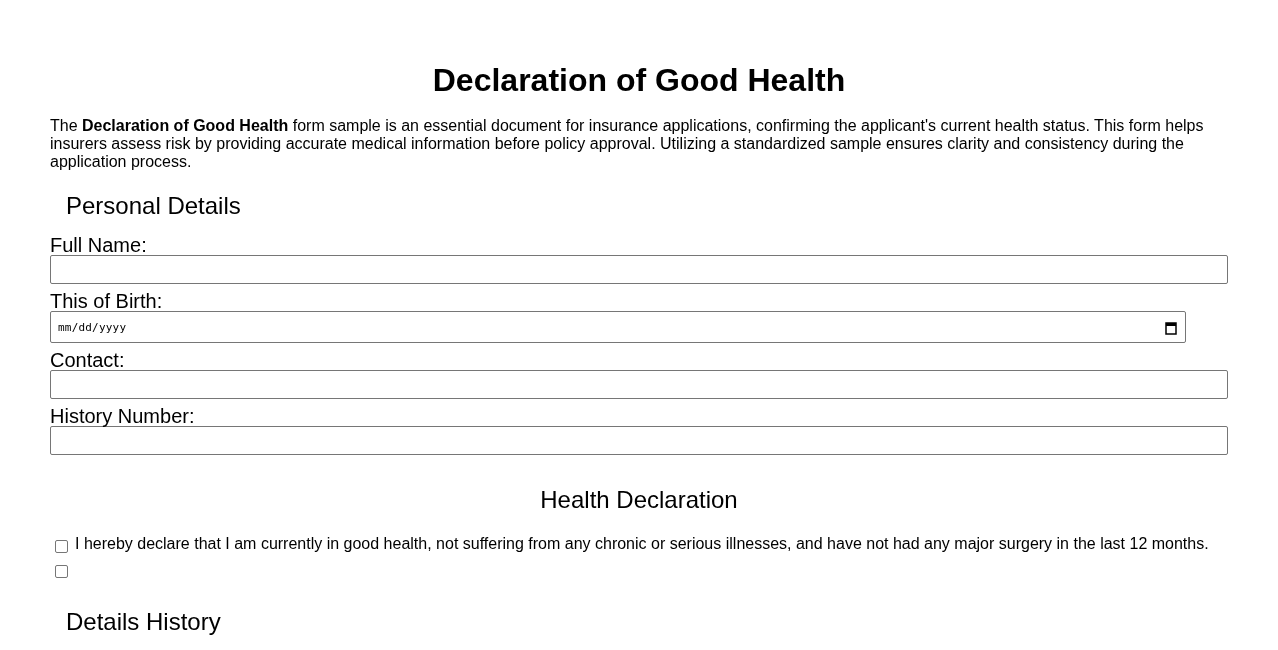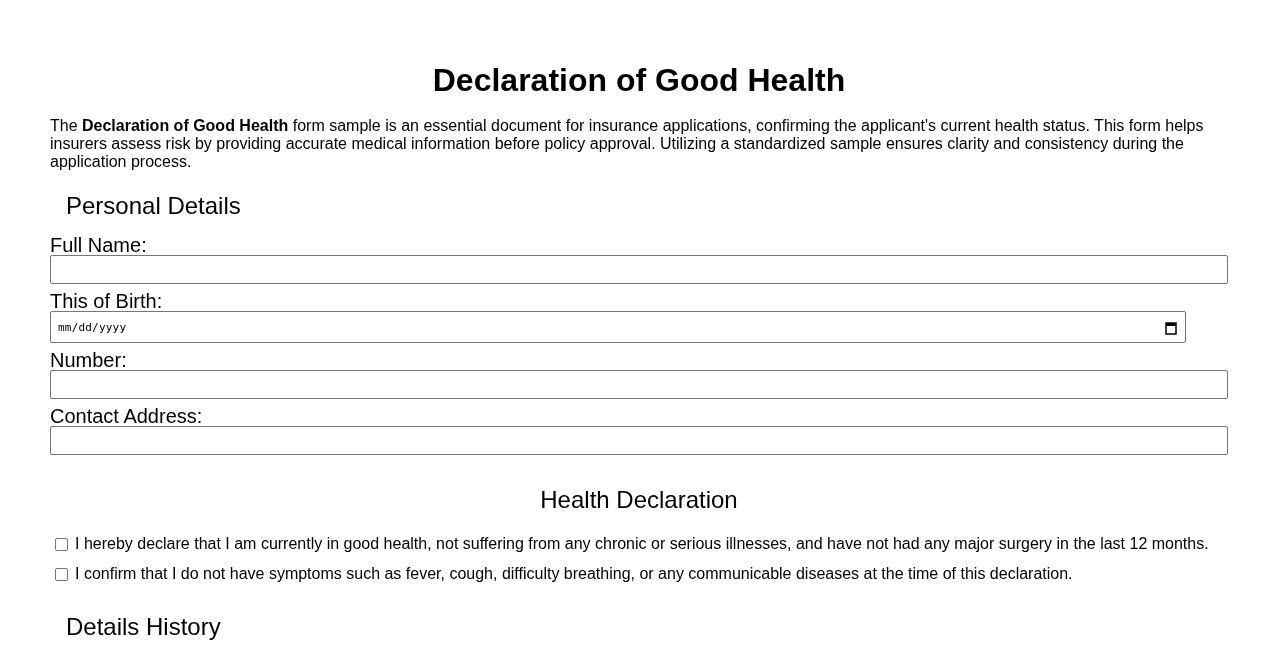--- a/index.html
+++ b/index.html
@@ -82,21 +82,21 @@
       letter-spacing: 0.2px;
     }
     .cal-icon {
       width: 12px;
       height: 13px;
       display: inline-block;
     }
     .h2-health { margin-top: 31px; text-align: center; }
     .check-row {
       display: flex;
-      align-items: center;
+      align-items: flex-end;
       font-size: 16px;
       line-height: 18px;
       margin-left: 4px;
     }
     .check-row.first { margin-top: 21px; }
     .check-row.second { margin-top: 12px; }
     .checkbox {
       width: 13px;
       height: 13px;
       box-sizing: border-box;
@@ -127,36 +127,35 @@
     <div class="date-input">
       <span class="date-placeholder">mm/dd/yyyy</span>
       <span class="cal-icon">
         <svg width="12" height="13" viewBox="0 0 12 13">
           <rect x="1" y="1" width="10" height="11" fill="none" stroke="#000" stroke-width="1.5"></rect>
           <rect x="1" y="1" width="10" height="3" fill="#000"></rect>
         </svg>
       </span>
     </div>
 
-    <label class="field-label">Number:</label>
+    <label class="field-label">Contact:</label>
     <input type="text" class="text-input" value="" style="">
 
-    <label class="field-label">Contact Address:</label>
+    <label class="field-label">History Number:</label>
     <input type="text" class="text-input" value="" style="">
   </section>
 
   <section>
     <h2 class="h2-health">Health Declaration</h2>
 
     <div class="check-row first">
       <span class="checkbox"></span>
       <span>I hereby declare that I am currently in good health, not suffering from any chronic or serious illnesses, and have not had any major surgery in the last 12 months.</span>
     </div>
     <div class="check-row second">
       <span class="checkbox"></span>
-      <span>I confirm that I do not have symptoms such as fever, cough, difficulty breathing, or any communicable diseases at the time of this declaration.</span>
     </div>
   </section>
 
   <section>
     <h2 class="h2-medical">Details History</h2>
   </section>
 </div>
 
 </body></html>

